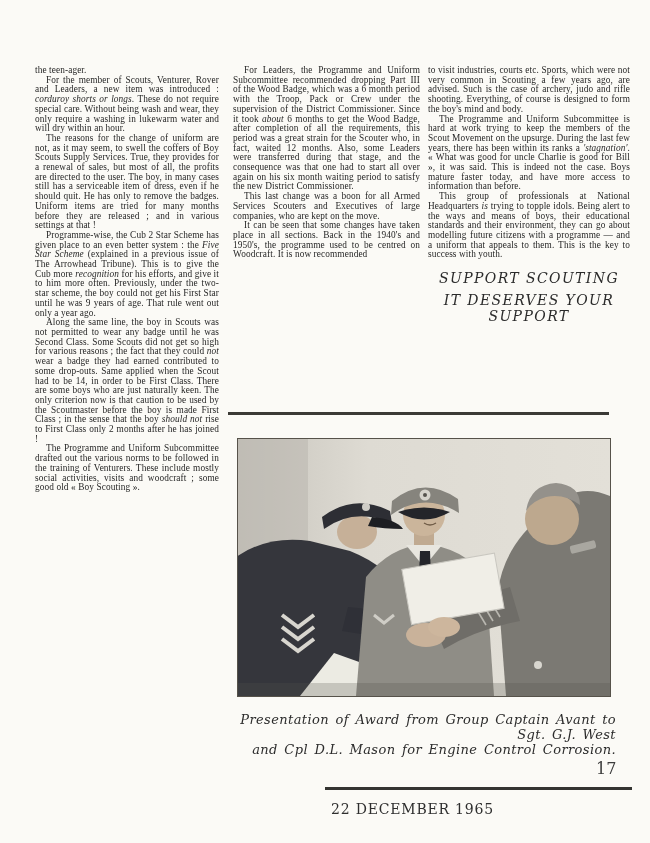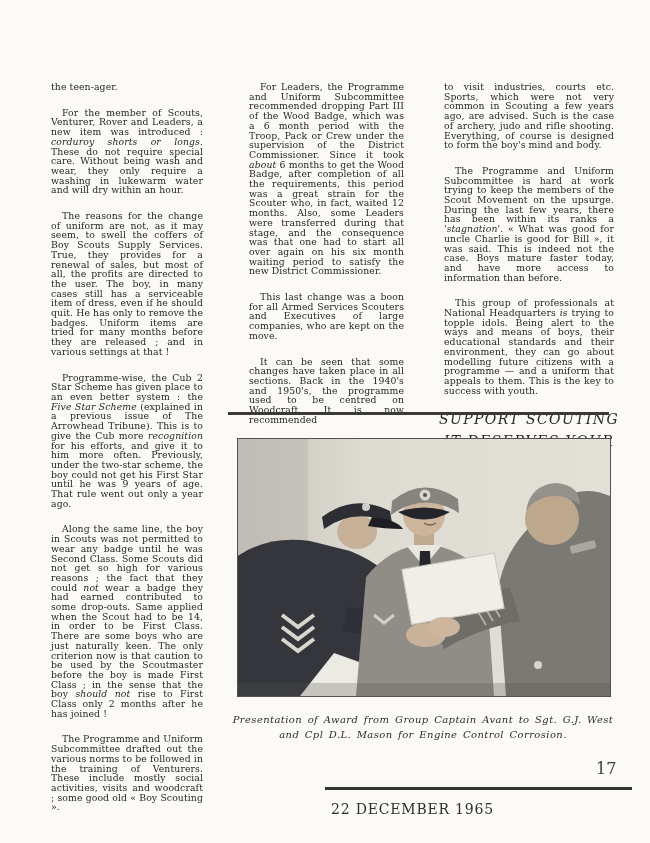--- a/index.html
+++ b/index.html
@@ -11,26 +11,27 @@
     font-family:"DejaVu Serif","Liberation Serif",serif;
     color:#222;
     overflow:hidden;
     box-shadow:0 0 4px rgba(0,0,0,.25);
   }
   .col{position:absolute;top:66px;}
   .col1{left:35px;width:184px;}
   .col2{left:233px;width:187px;}
   .col3{left:428px;width:202px;}
   p.para{
-    margin:16px;
+    margin:0;
     font-size:9.3px;
     line-height:9.7px;
     text-align:justify;
     letter-spacing:.1px;
     color:#262626;
+    font-family:Liberation Serif, serif;
   }
   p.para.ind{text-indent:11px;}
   .it{font-style:italic;}
   .slogan{
     margin-top:10px;
     text-align:center;
     font-style:italic;
     font-size:14px;
     letter-spacing:1.4px;
     color:#2a2a2a;
@@ -47,23 +48,23 @@
     left:237px;top:438px;
     width:372px;height:257px;
     border:1px solid #56524a;
     background:#d9d6cf;
   }
   .photo-frame svg{display:block;width:100%;height:100%;}
   .caption{
     position:absolute;
     left:230px;top:712px;
     width:386px;
-    text-align:center;
+    text-align:right;
     font-style:italic;
-    font-size:10px;
+    font-size:13px;
     line-height:15px;
     letter-spacing:.4px;
     word-spacing:2px;
     color:#2c2c2c;
   }
   .footer-rule{
     position:absolute;
     left:325px;top:787px;
     width:307px;height:3px;
     background:#343431;

